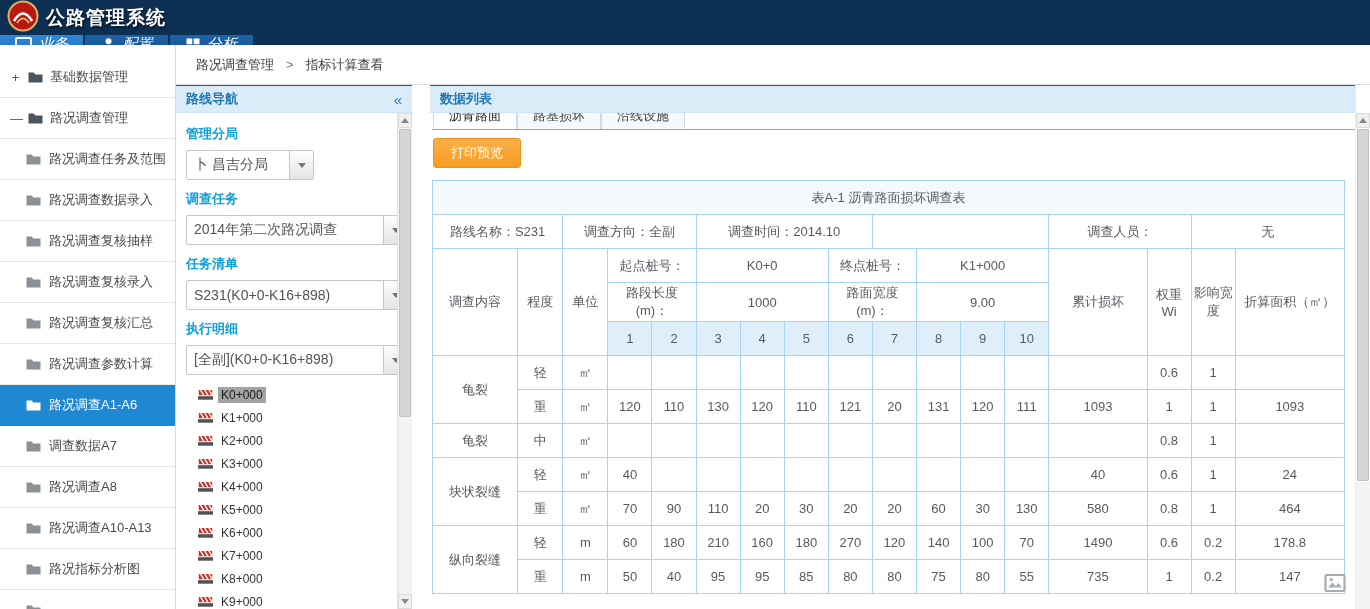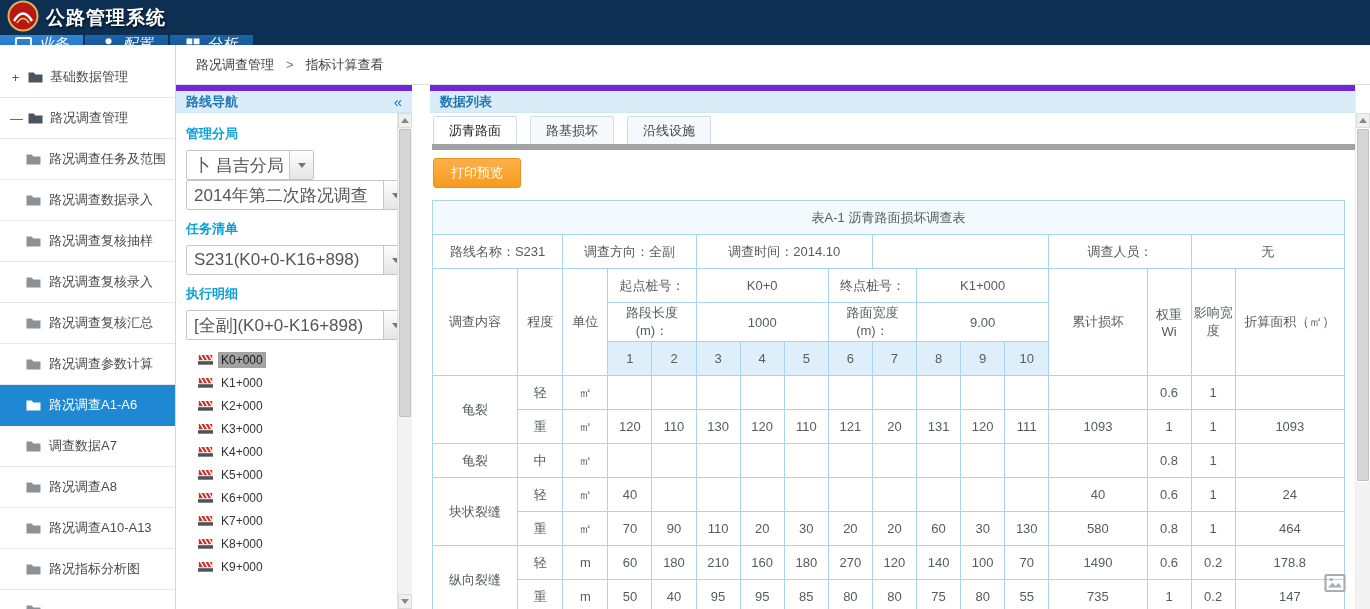--- a/index.html
+++ b/index.html
@@ -28,31 +28,31 @@
   .expander { width:11px; text-align:center; color:#555; }
   .side-item.active { background:#1e88d2; color:#fff; border-bottom-color:#1e88d2; }
   .side-folder { display:flex; }
 
   .content-col { flex:1; display:flex; flex-direction:column; min-width:0; }
   .breadcrumb-bar { height:40px; flex-shrink:0; border-bottom:1px solid #dedede; display:flex; align-items:center; gap:12px; padding-left:20px; font-size:13px; color:#404040; background:#fff; }
   .bc-sep { color:#777; }
 
   .panels { flex:1; display:flex; min-height:0; }
 
-  .panel-header { height:28px; flex-shrink:0; background:#d9ecf8; border-top:6px solid #6d28d9; border-bottom:1px solid #cfe6f4; display:flex; align-items:center; justify-content:space-between; padding:0 10px; color:#2176b4; font-weight:bold; font-size:13px; }
+  .panel-header { height:28px; flex-shrink:0; background:#d9ecf8; border-top:1px solid #6d28d9; border-bottom:1px solid #cfe6f4; display:flex; align-items:center; justify-content:space-between; padding:0 10px; color:#2176b4; font-weight:bold; font-size:13px; }
   .collapse-btn { cursor:pointer; font-size:15px; font-weight:normal; }
 
   
   .route-panel { width:236px; flex-shrink:0; display:flex; flex-direction:column; background:#fff; }
   .route-row { flex:1; display:flex; min-height:0; }
   .route-body { flex:1; padding:2px 6px 0 10px; overflow:hidden; }
   .filter-label { color:#0d9fd8; font-weight:bold; font-size:13px; margin:10px 0 7px; }
   .select-box { height:30px; width:222px; border:1px solid #c6c6c6; border-radius:2px; display:flex; align-items:stretch; background:#fff; cursor:pointer; }
   .select-box.narrow { width:128px; }
-  .select-text { flex:1; display:flex; align-items:center; padding:0 7px; font-size:17px; color:#555; white-space:nowrap; overflow:hidden; }
+  .select-text { flex:1; display:flex; align-items:center; padding:0 7px; font-size:14px; color:#555; white-space:nowrap; overflow:hidden; }
   .select-arrow { width:24px; border-left:1px solid #c6c6c6; background:linear-gradient(#fefefe,#e4e4e4); display:flex; align-items:center; justify-content:center; }
   .tri-down-s { width:0; height:0; border-left:4px solid transparent; border-right:4px solid transparent; border-top:5px solid #777; }
   .tree { margin-top:8px; }
   .tree-item { display:flex; align-items:center; gap:5px; height:23px; padding-left:12px; cursor:pointer; font-size:12px; color:#333; }
   .tree-icon { display:flex; }
   .tree-label { padding:1px 3px; }
   .tree-label.selected { background:#a3a3a3; color:#1a1a1a; }
 
   
   .v-scroll { width:15px; flex-shrink:0; background:#f3f3f3; border-left:1px solid #e2e2e2; display:flex; flex-direction:column; }
@@ -66,21 +66,21 @@
   .main-scroll .scroll-spacer { background:#f3f3f3; }
   .scroll-head-gap { height:28px; flex-shrink:0; background:#fff; }
   .main-thumb { height:352px; }
 
   .panel-gap { width:18px; flex-shrink:0; background:#fff; }
 
   
   .main-panel { flex:1; min-width:0; display:flex; position:relative; }
   .main-col { flex:1; min-width:0; display:flex; flex-direction:column; }
   .main-body { flex:1; padding-left:2px; overflow:hidden; }
-  .tabs-row { display:flex; align-items:flex-end; gap:13px; height:37px; border-bottom:6px solid #a3a3a3; padding-left:1px; }
+  .tabs-row { display:flex; align-items:flex-end; gap:0; height:17px; border-bottom:1px solid #a3a3a3; padding-left:1px; }
   .tab { height:28px; padding:0 15px; display:flex; align-items:center; font-size:13px; color:#444; border:1px solid #ccdce8; border-bottom:none; background:#f6f9fb; border-radius:2px 2px 0 0; cursor:pointer; }
   .tab.active { background:#fff; color:#222; }
   .print-btn { margin:8px 0 12px 1px; width:88px; height:30px; background:linear-gradient(#fcb04a,#f79b1e); border:1px solid #ea9220; border-radius:3px; color:#fff; font-size:13px; font-family:inherit; cursor:pointer; }
   .data-table { border-collapse:collapse; table-layout:fixed; width:913px; }
   .data-table td { border:1px solid #a9d4ee; text-align:center; height:34px; padding:1px 2px; font-size:13px; color:#565b60; overflow:hidden; }
   .title-cell { background:#f3f9fd; }
   .num-row td { background:#dfeffa; }
   .export-icon { position:absolute; right:24px; bottom:13px; cursor:pointer; }
 </style>
 </head>
@@ -285,20 +285,21 @@
           <div class="route-row">
             <div class="route-body">
               <div id="route-filters">
                   <div class="filter-label">管理分局</div>
                   <div class="select-box narrow">
                     <span class="select-text">卜 昌吉分局</span>
                     <span class="select-arrow">
                       <span class="tri-down-s"></span>
                     </span>
                   </div>
+                  <div class="filter-label">调查任务</div>
                   <div class="select-box">
                     <span class="select-text">2014年第二次路况调查</span>
                     <span class="select-arrow">
                       <span class="tri-down-s"></span>
                     </span>
                   </div>
                   <div class="filter-label">任务清单</div>
                   <div class="select-box">
                     <span class="select-text">S231(K0+0-K16+898)</span>
                     <span class="select-arrow">

